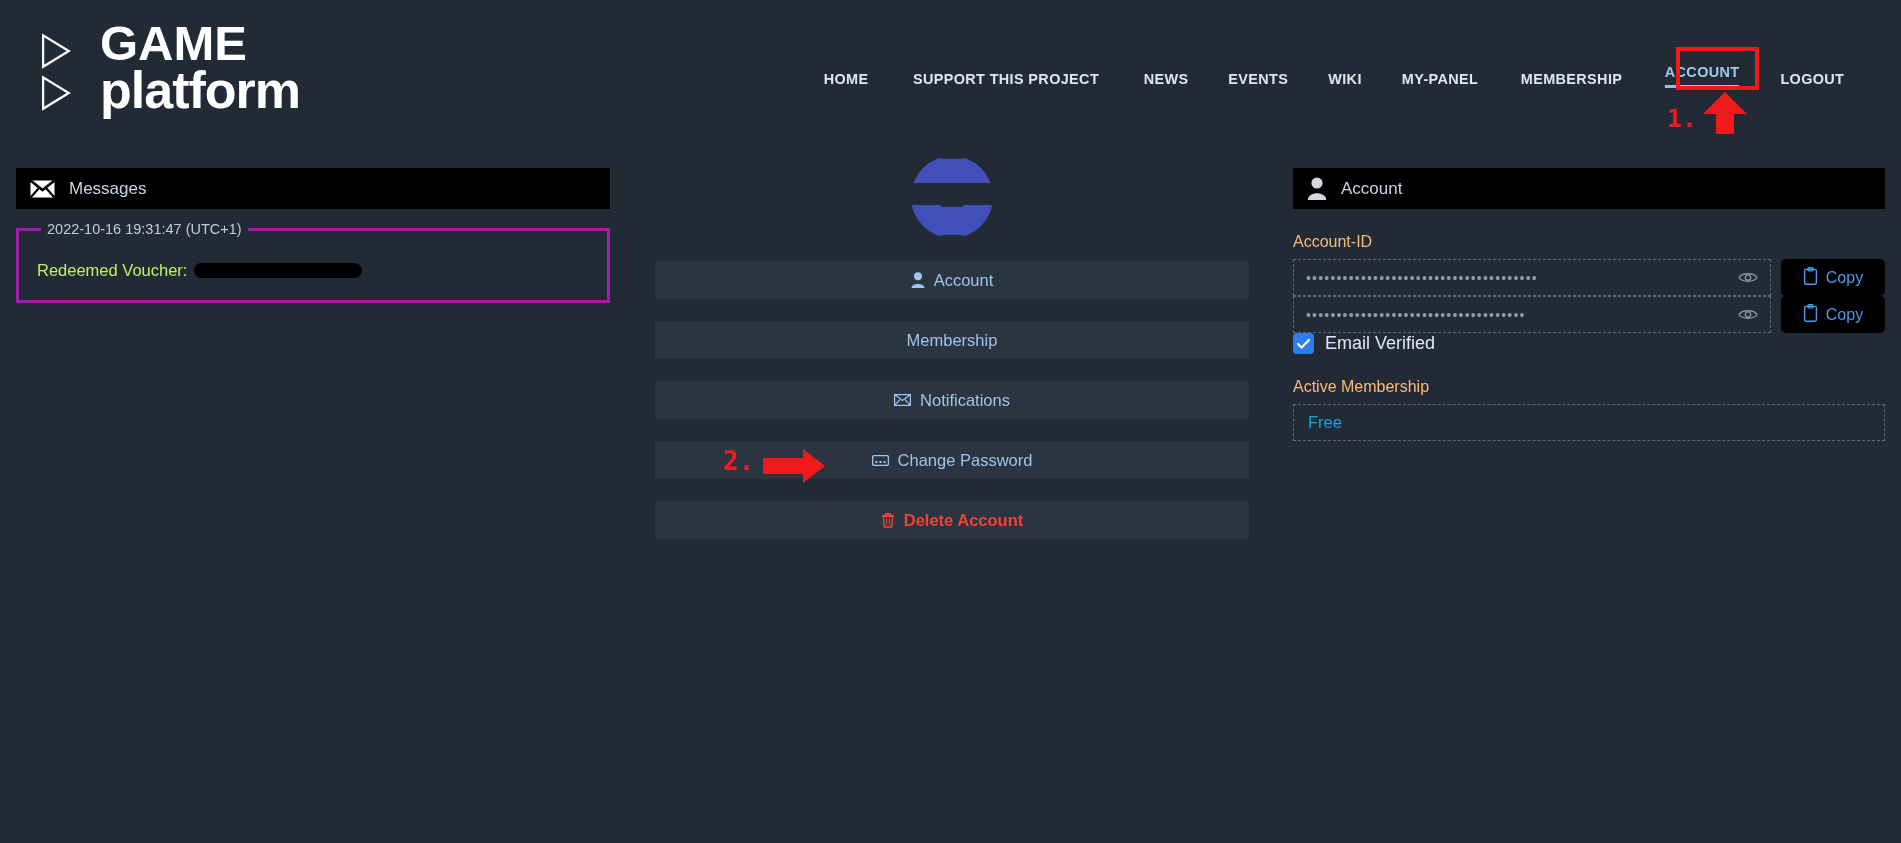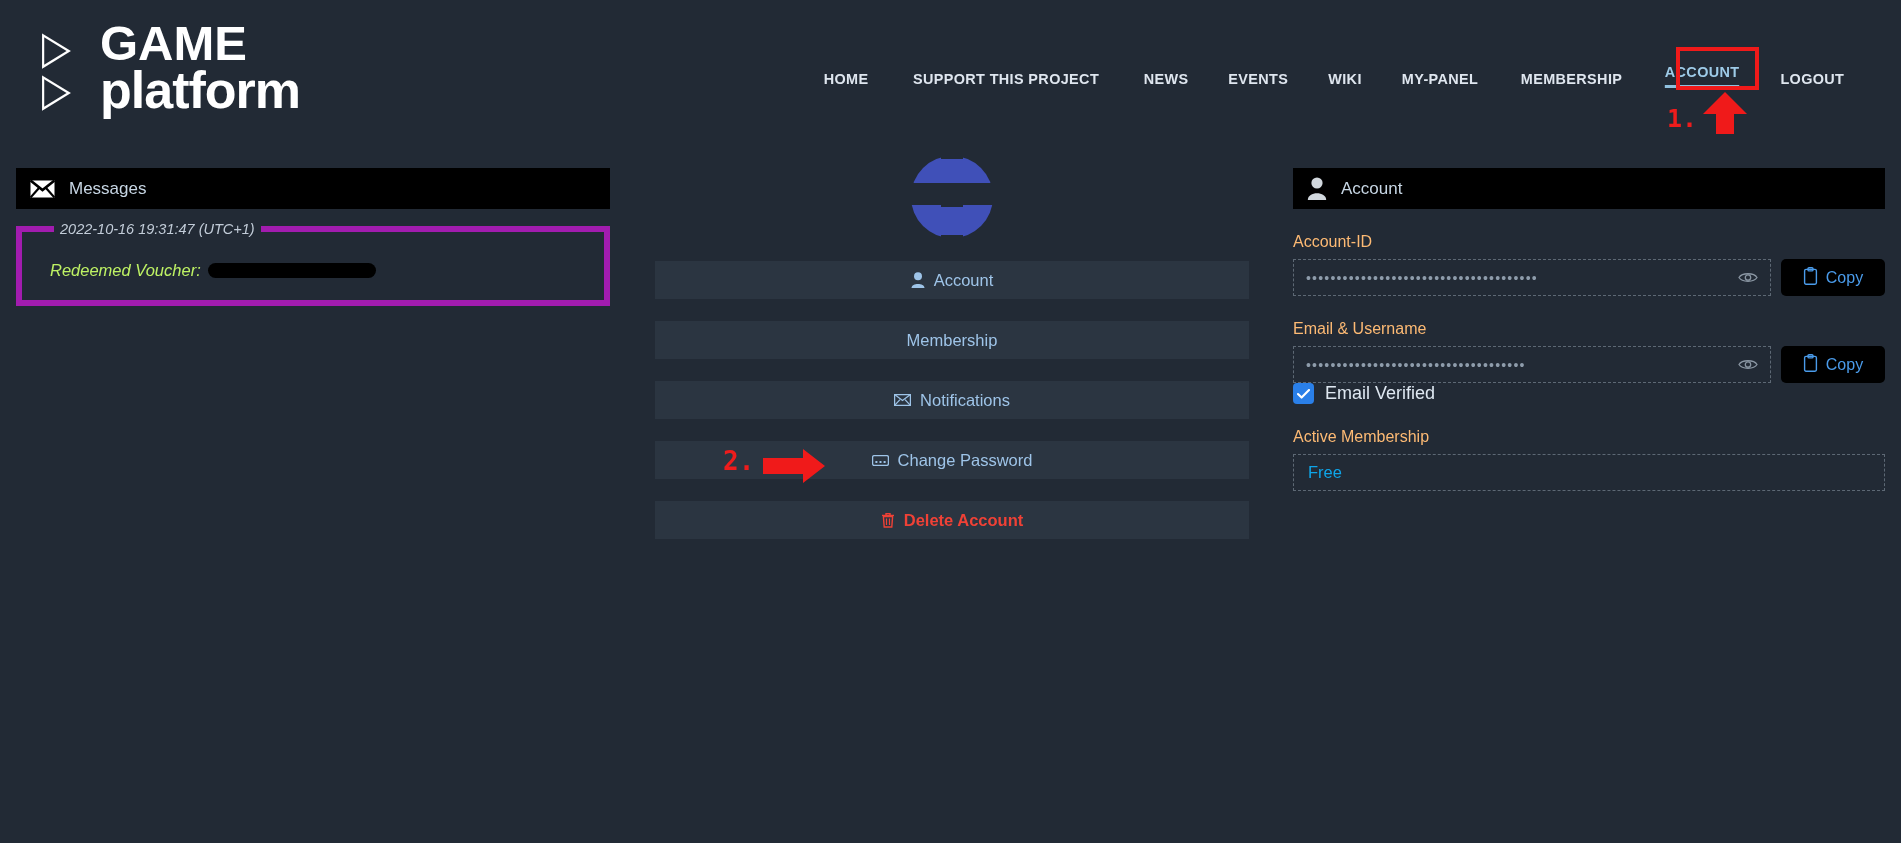--- a/index.html
+++ b/index.html
@@ -79,23 +79,22 @@
   
   .messages-panel { position: absolute; left: 16px; top: 168px; width: 594px; }
   .panel-head {
     background: #000000; height: 41px; display: flex; align-items: center;
     padding: 0 14px;
   }
   .panel-head .ph-icon { margin-right: 14px; display: flex; align-items: center; }
   .panel-head .ph-title { color: #c7d6e4; font-size: 17px; }
 
   .msg-fieldset {
-    border: 6px solid #a21caf; margin-top: 12px;
-    padding: 14px 18px 20px 28px;
-    font-style: italic;
+    border: 3px solid #a21caf; margin-top: 12px;
+    padding: 14px 18px 20px 18px;
   }
   .msg-legend {
     color: #c2ccd8; font-size: 14.5px; padding: 0 6px; margin-left: 4px;
   }
   .msg-body {
     display: flex; align-items: center; margin-top: 10px;
   }
   .msg-label { color: #bef264; font-size: 16.5px; }
   .redaction {
     display: inline-block; width: 168px; height: 15px;
@@ -324,21 +323,20 @@
         <span>
           <svg width="15" height="18" viewBox="0 0 15 18">
             <rect x="1.6" y="2.4" width="11.8" height="14.8" rx="1.4" fill="none" stroke="#4a9bea" stroke-width="1.4"></rect>
             <rect x="5" y="0.7" width="5" height="3.2" rx="1" fill="none" stroke="#4a9bea" stroke-width="1.4"></rect>
           </svg>
         </span>
         <span>Copy</span>
       </div>
     </div>
 
-    <div class="field-label">Email &amp; Username</div>
     <div class="field-row">
       <div class="masked-input">
         <span class="dots">••••••••••••••••••••••••••••••••••••</span>
         <span class="eye-btn">
           <svg width="20" height="13" viewBox="0 0 20 13">
             <path d="M1 6.5 C4 1.5 16 1.5 19 6.5 C16 11.5 4 11.5 1 6.5 Z" fill="none" stroke="#8a96a3" stroke-width="1.3"></path>
             <circle cx="10" cy="6.5" r="2.7" fill="none" stroke="#8a96a3" stroke-width="1.3"></circle>
           </svg>
         </span>
       </div>

